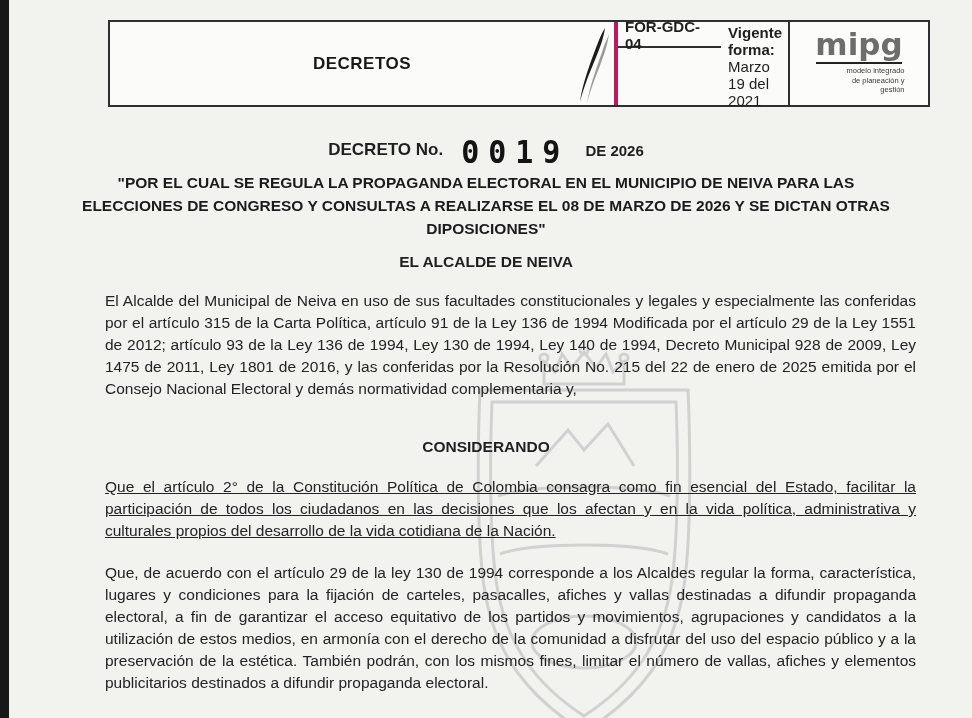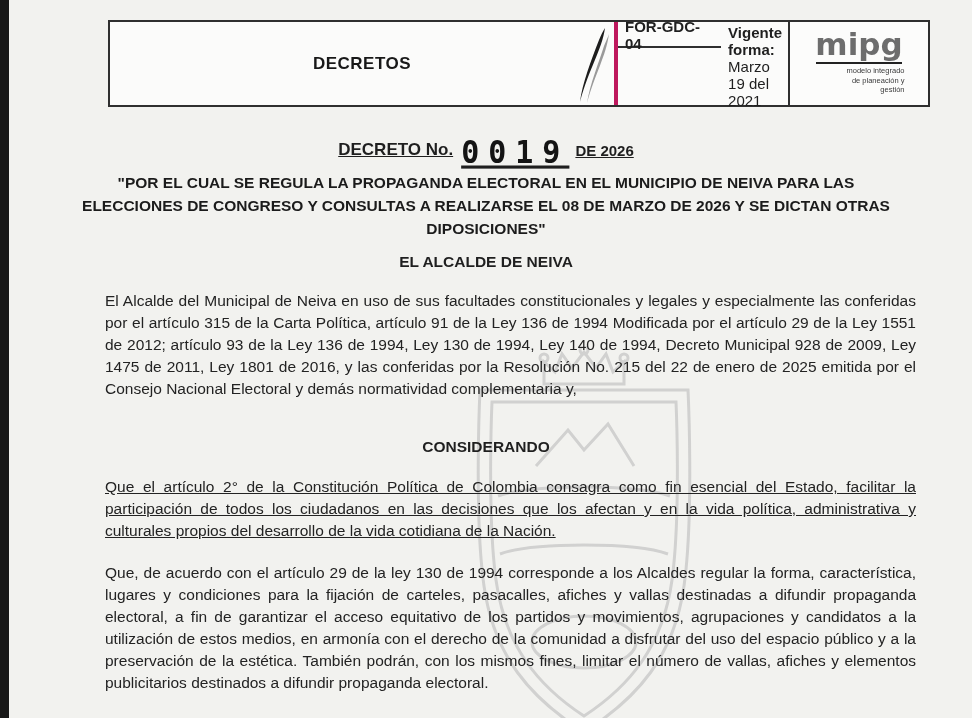--- a/index.html
+++ b/index.html
@@ -58,21 +58,21 @@
   .mipg-rule { width:86px; height:2px; background:#222; margin:2px 0 2px 0; }
   .mipg-caption {
     font-size:7.5px; font-weight:normal; color:#3a3a3a;
     text-align:right; line-height:1.25;margin-left:33px;
   }
   
   .watermark { position:absolute; left:458px; top:346px; width:252px; height:392px; opacity:.75; }
   
   .decree-no-line {
     position:absolute; left:0; top:130px; width:100%; height:40px;
-    display:flex; align-items:center; justify-content:center; text-decoration:underline;
+    display:flex; align-items:center; justify-content:center; gap:10px;
   }
   .decree-no-prefix { font-size:17px; font-weight:bold; }
   .decree-no-stamp {
     font-family:"DejaVu Sans Mono", monospace; font-weight:bold;
     font-size:30px; letter-spacing:9px; color:#141414;
     position:relative; top:2px; margin:0 6px 0 8px; transform:scaleY(1.04);
   }
   .decree-no-suffix { font-size:15px; font-weight:bold; }
   .decree-title {
     position:absolute; left:71px; top:171px; width:830px;

